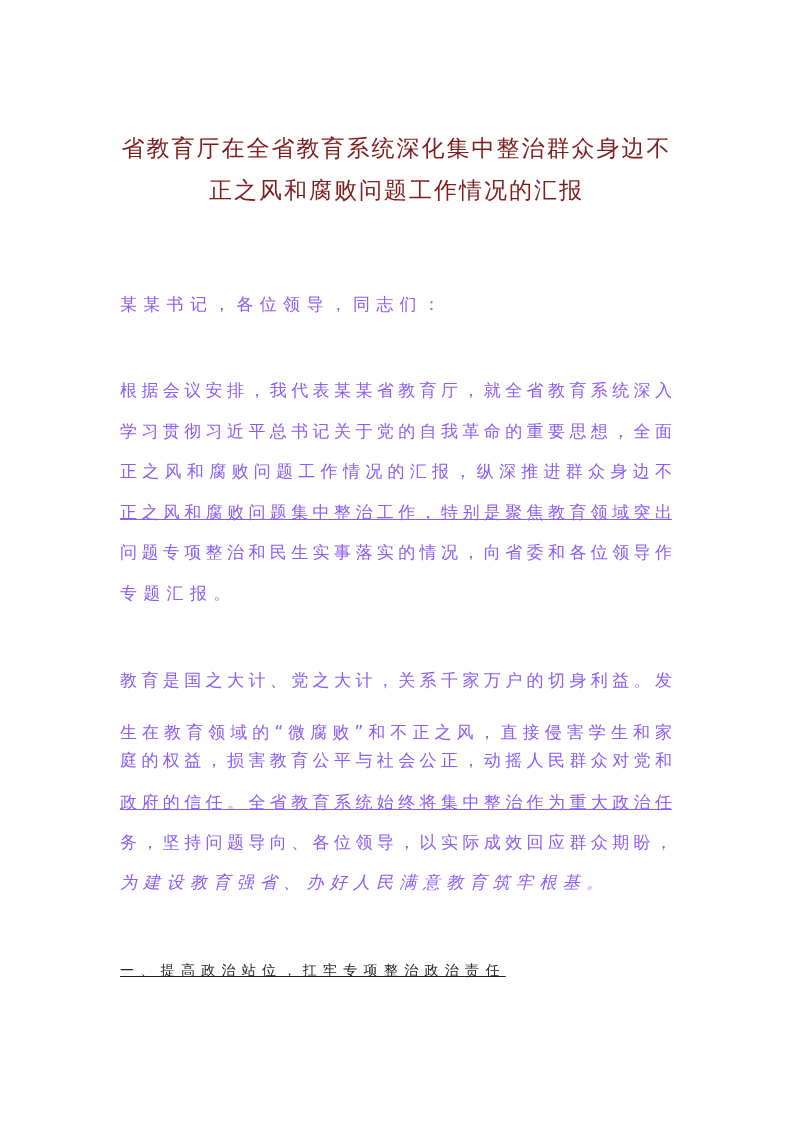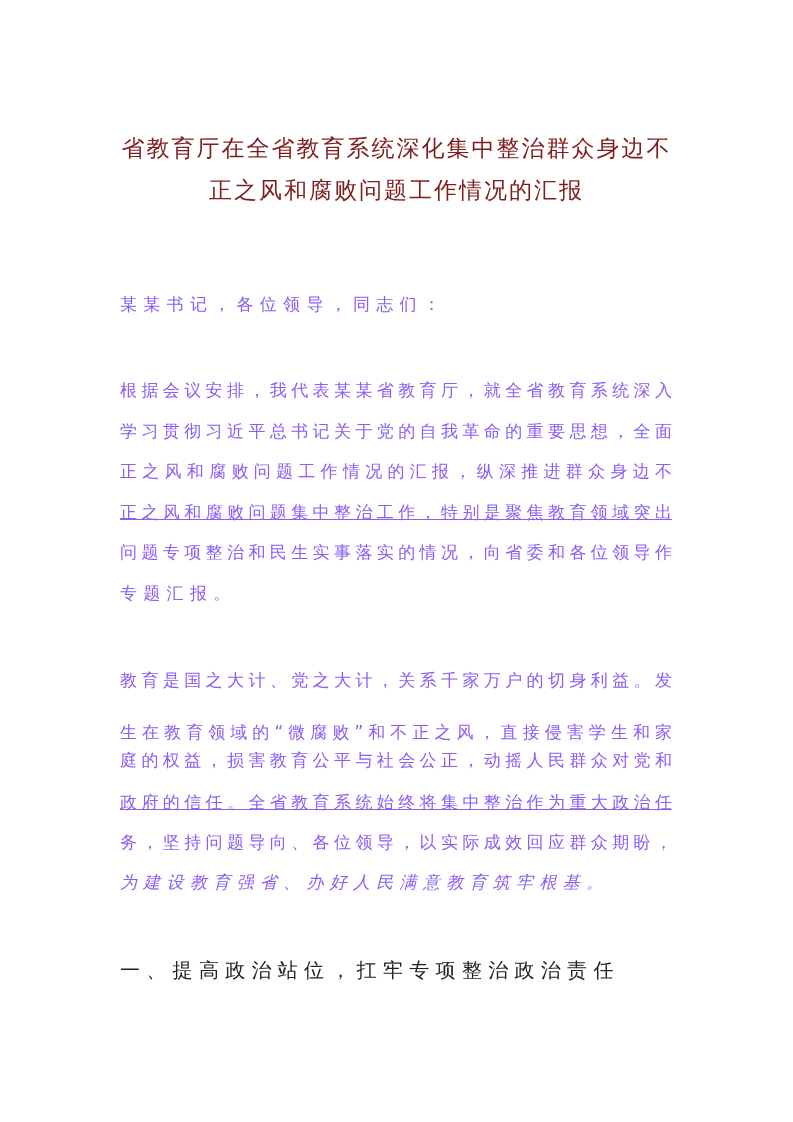--- a/index.html
+++ b/index.html
@@ -46,26 +46,27 @@
     }
     .body-line.full {
       text-align-last: justify;
       text-align: justify;
       letter-spacing: 0;
       width: 552px;
     }
     .heading-line {
       position: absolute;
       left: 120px;
-      font-size: 20px;
+      font-size: 14px;
       line-height: 26px;
       height: 26px;
       letter-spacing: 6.3px;
       color: #222222;
       white-space: nowrap;
+      text-decoration: underline;
     }
   </style>
 </head>
 <body>
 
 <div class="page">
 
   <div class="title-line" style="top:133px;">省教育厅在全省教育系统深化集中整治群众身边不</div>
   <div class="title-line" style="top:177px;font-family:Liberation Mono, monospace;">正之风和腐败问题工作情况的汇报</div>
 

